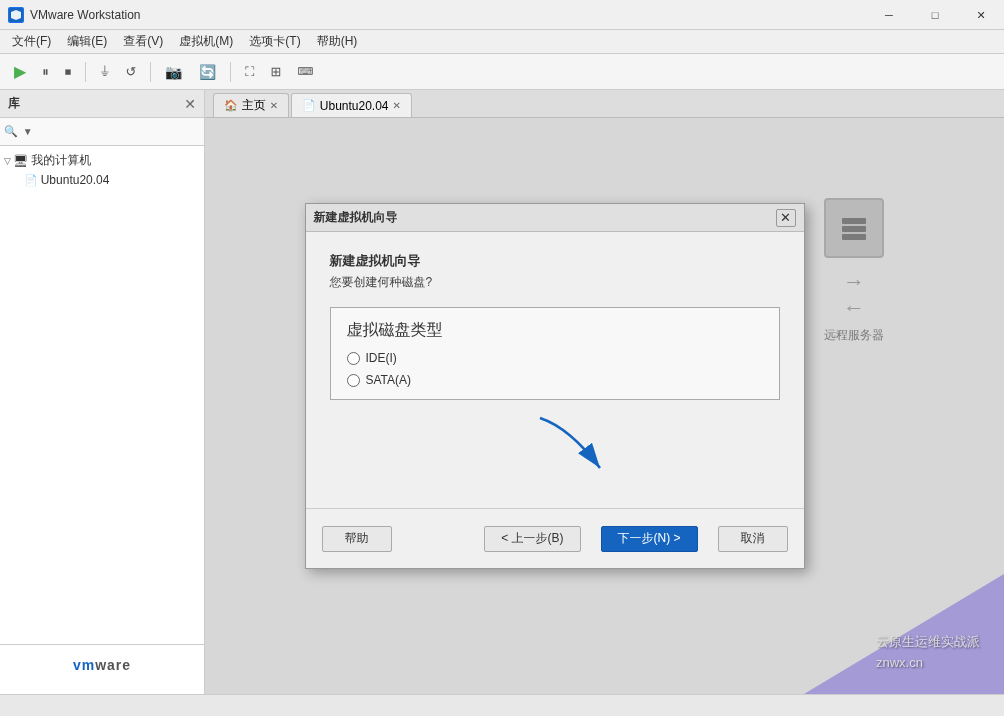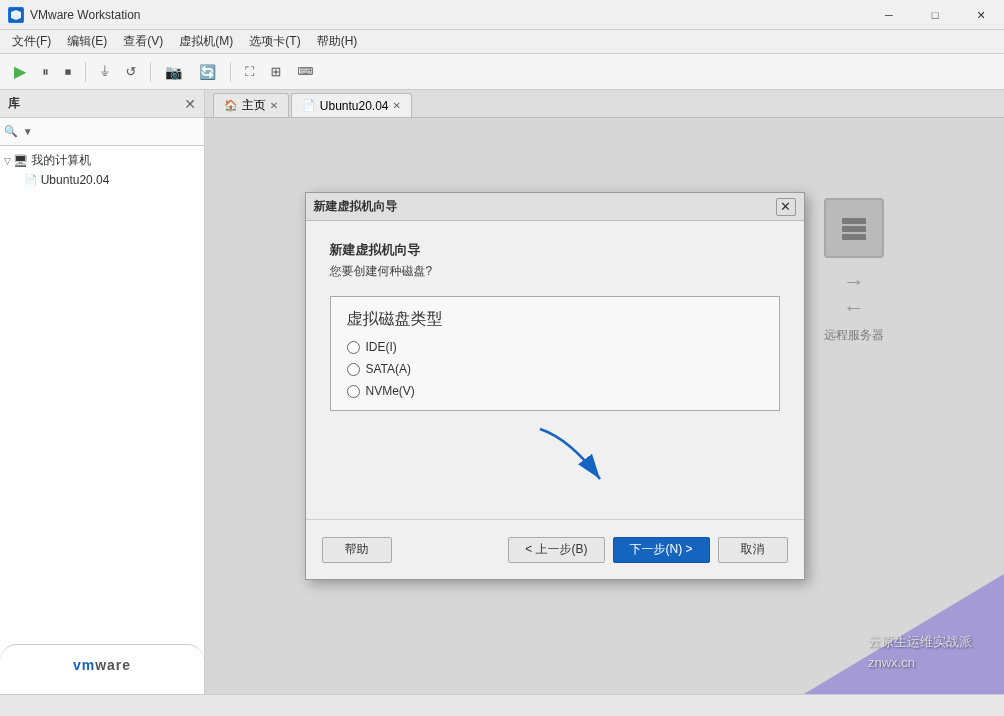--- a/index.html
+++ b/index.html
@@ -178,21 +178,20 @@
       font-size: 12px;
       color: #333;
     }
     .tree-icon { margin-right: 4px; font-size: 12px; }
     .sidebar-footer {
       height: 50px;
       border-top: 1px solid #ccc;
       display: flex;
       align-items: center;
       justify-content: center;
-      border-radius: 17px;
     }
     .vmware-logo {
       font-size: 18px;
       color: #717171;
       font-weight: bold;
       letter-spacing: 1px;
     }
     .vmware-logo span {
       color: #1565C0;
       font-size: 10px;
@@ -267,21 +266,21 @@
       width: 0;
       height: 0;
       border-style: solid;
       border-width: 0 0 120px 200px;
       border-color: transparent transparent #7B68EE transparent;
       opacity: 0.5;
     }
     .watermark {
       position: absolute;
       bottom: 20px;
-      right: 32px;
+      right: 24px;
       font-size: 13px;
       color: rgba(255,255,255,0.9);
       text-shadow: 1px 1px 2px rgba(0,0,0,0.5);
       z-index: 2;
       line-height: 1.6;
     }
 
     
     .dialog-overlay {
       position: absolute;
@@ -389,21 +388,21 @@
       margin-left: 20px;
     }
 
     .dialog-footer {
       height: 60px;
       border-top: 1px solid #ccc;
       display: flex;
       align-items: center;
       justify-content: flex-end;
       padding: 0 16px;
-      gap: 8px;
+      gap: 20px;
       background: #f0f0f0;
     }
     .dialog-btn {
       height: 26px;
       padding: 0 16px;
       font-size: 12px;
       border: 1px solid #aaa;
       background: #e8e8e8;
       cursor: pointer;
       border-radius: 2px;
@@ -552,24 +551,20 @@
                 <div class="radio-circle"></div>
                 <span class="radio-label-text">IDE(I)</span>
               </div>
 
 
               <div class="radio-item">
                 <div class="radio-circle"></div>
                 <span class="radio-label-text">SATA(A)</span>
               </div>
 
-              <div class="radio-item">
-                <div class="radio-circle"></div>
-                <span class="radio-label-text">NVMe(V)</span>
-              </div>
             </div>
 
             <div style="height: 80px; position: relative;">
 
               <svg style="position:absolute; left:180px; top:0; width:140px; height:80px;" viewBox="0 0 140 80">
                 <defs>
                   <marker id="arrowhead" markerWidth="10" markerHeight="7" refX="10" refY="3.5" orient="auto">
                     <polygon points="0 0, 10 3.5, 0 7" fill="#1565C0"></polygon>
                   </marker>
                 </defs>

